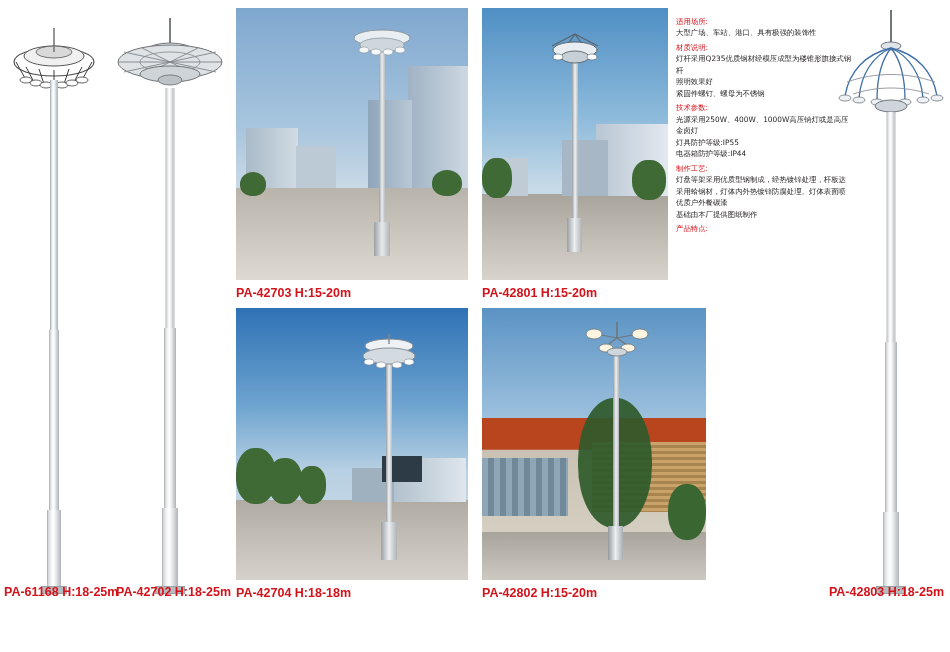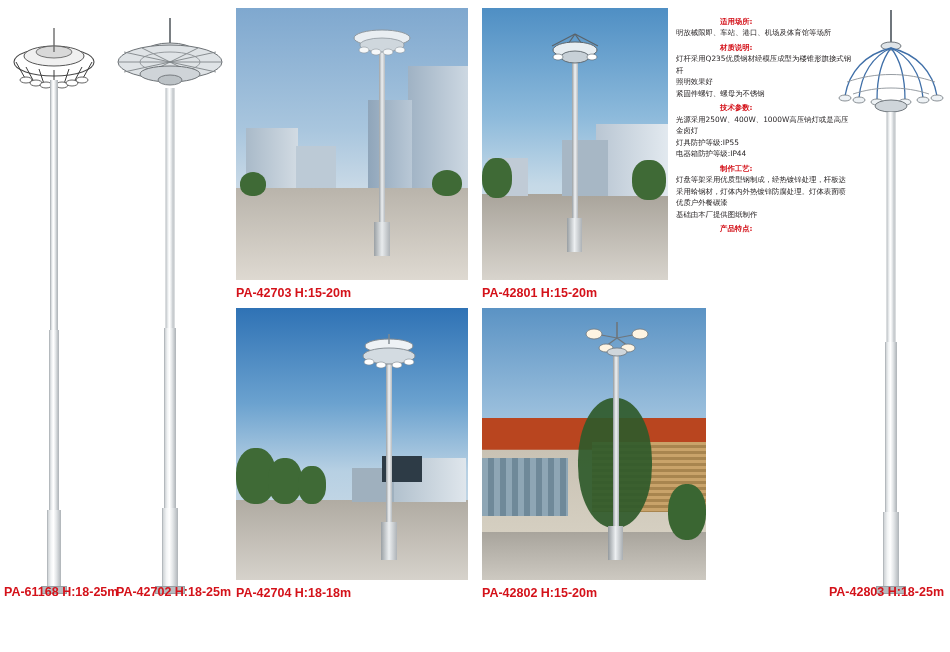--- a/index.html
+++ b/index.html
@@ -39,21 +39,21 @@
     color:#d4121a;font-weight:bold;font-size:12.5px;
     letter-spacing:0px;white-space:nowrap;
   }
 
   
   .spec{
     position:absolute;left:676px;top:16px;width:176px;
     font-family:"DejaVu Sans","Liberation Sans",sans-serif;
     font-size:7.4px;line-height:1.55;color:#231f20;
   }
-  .spec .sec{color:#d4121a;font-weight:bold;display:block;margin-top:3px;margin-left:44px;}
+  .spec .sec{color:#d4121a;font-weight:normal;display:block;margin-top:3px;}
   .spec .sec:first-child{margin-top:0;}
   .spec p{margin:0;}
 
   
   .footbar{position:absolute;left:0;top:608px;width:950px;height:44px;background:#ffffff;}
   .foot-rule{position:absolute;left:0;top:610px;width:950px;height:2px;background:#d4121a;}
 
   
   .ph{position:absolute;inset:0;}
   .sky1{background:linear-gradient(to bottom,#7fa8cf 0%,#a9c6de 45%,#cfdde8 70%,#e6ebee 100%);}
@@ -248,21 +248,21 @@
       </g>
       <ellipse cx="35" cy="30" rx="10" ry="4" fill="#cfd6db" stroke="#6e767c" stroke-width="0.8"></ellipse>
     </svg>
   </div>
   <div class="caption" style="left:482px;top:586px;">
     <span>PA-42802 H:15-20m</span>
   </div>
 
   <div class="spec">
     <span class="sec">适用场所:</span>
-    <p>明故械限即、车站、港口、机场及体育馆等场所</p>
+    <p>大型广场、车站、港口、具有极强的装饰性</p>
 
     <span class="sec">材质说明:</span>
     <p>灯杆采用Q235优质钢材经模压成型为楼锥形旗接式钢杆</p>
     <p>照明效果好</p>
     <p>紧固件螺钉、螺母为不锈钢</p>
 
     <span class="sec">技术参数:</span>
     <p>光源采用250W、400W、1000W高压钠灯或是高压金卤灯</p>
     <p>灯具防护等级:IP55</p>
     <p>电器箱防护等级:IP44</p>

